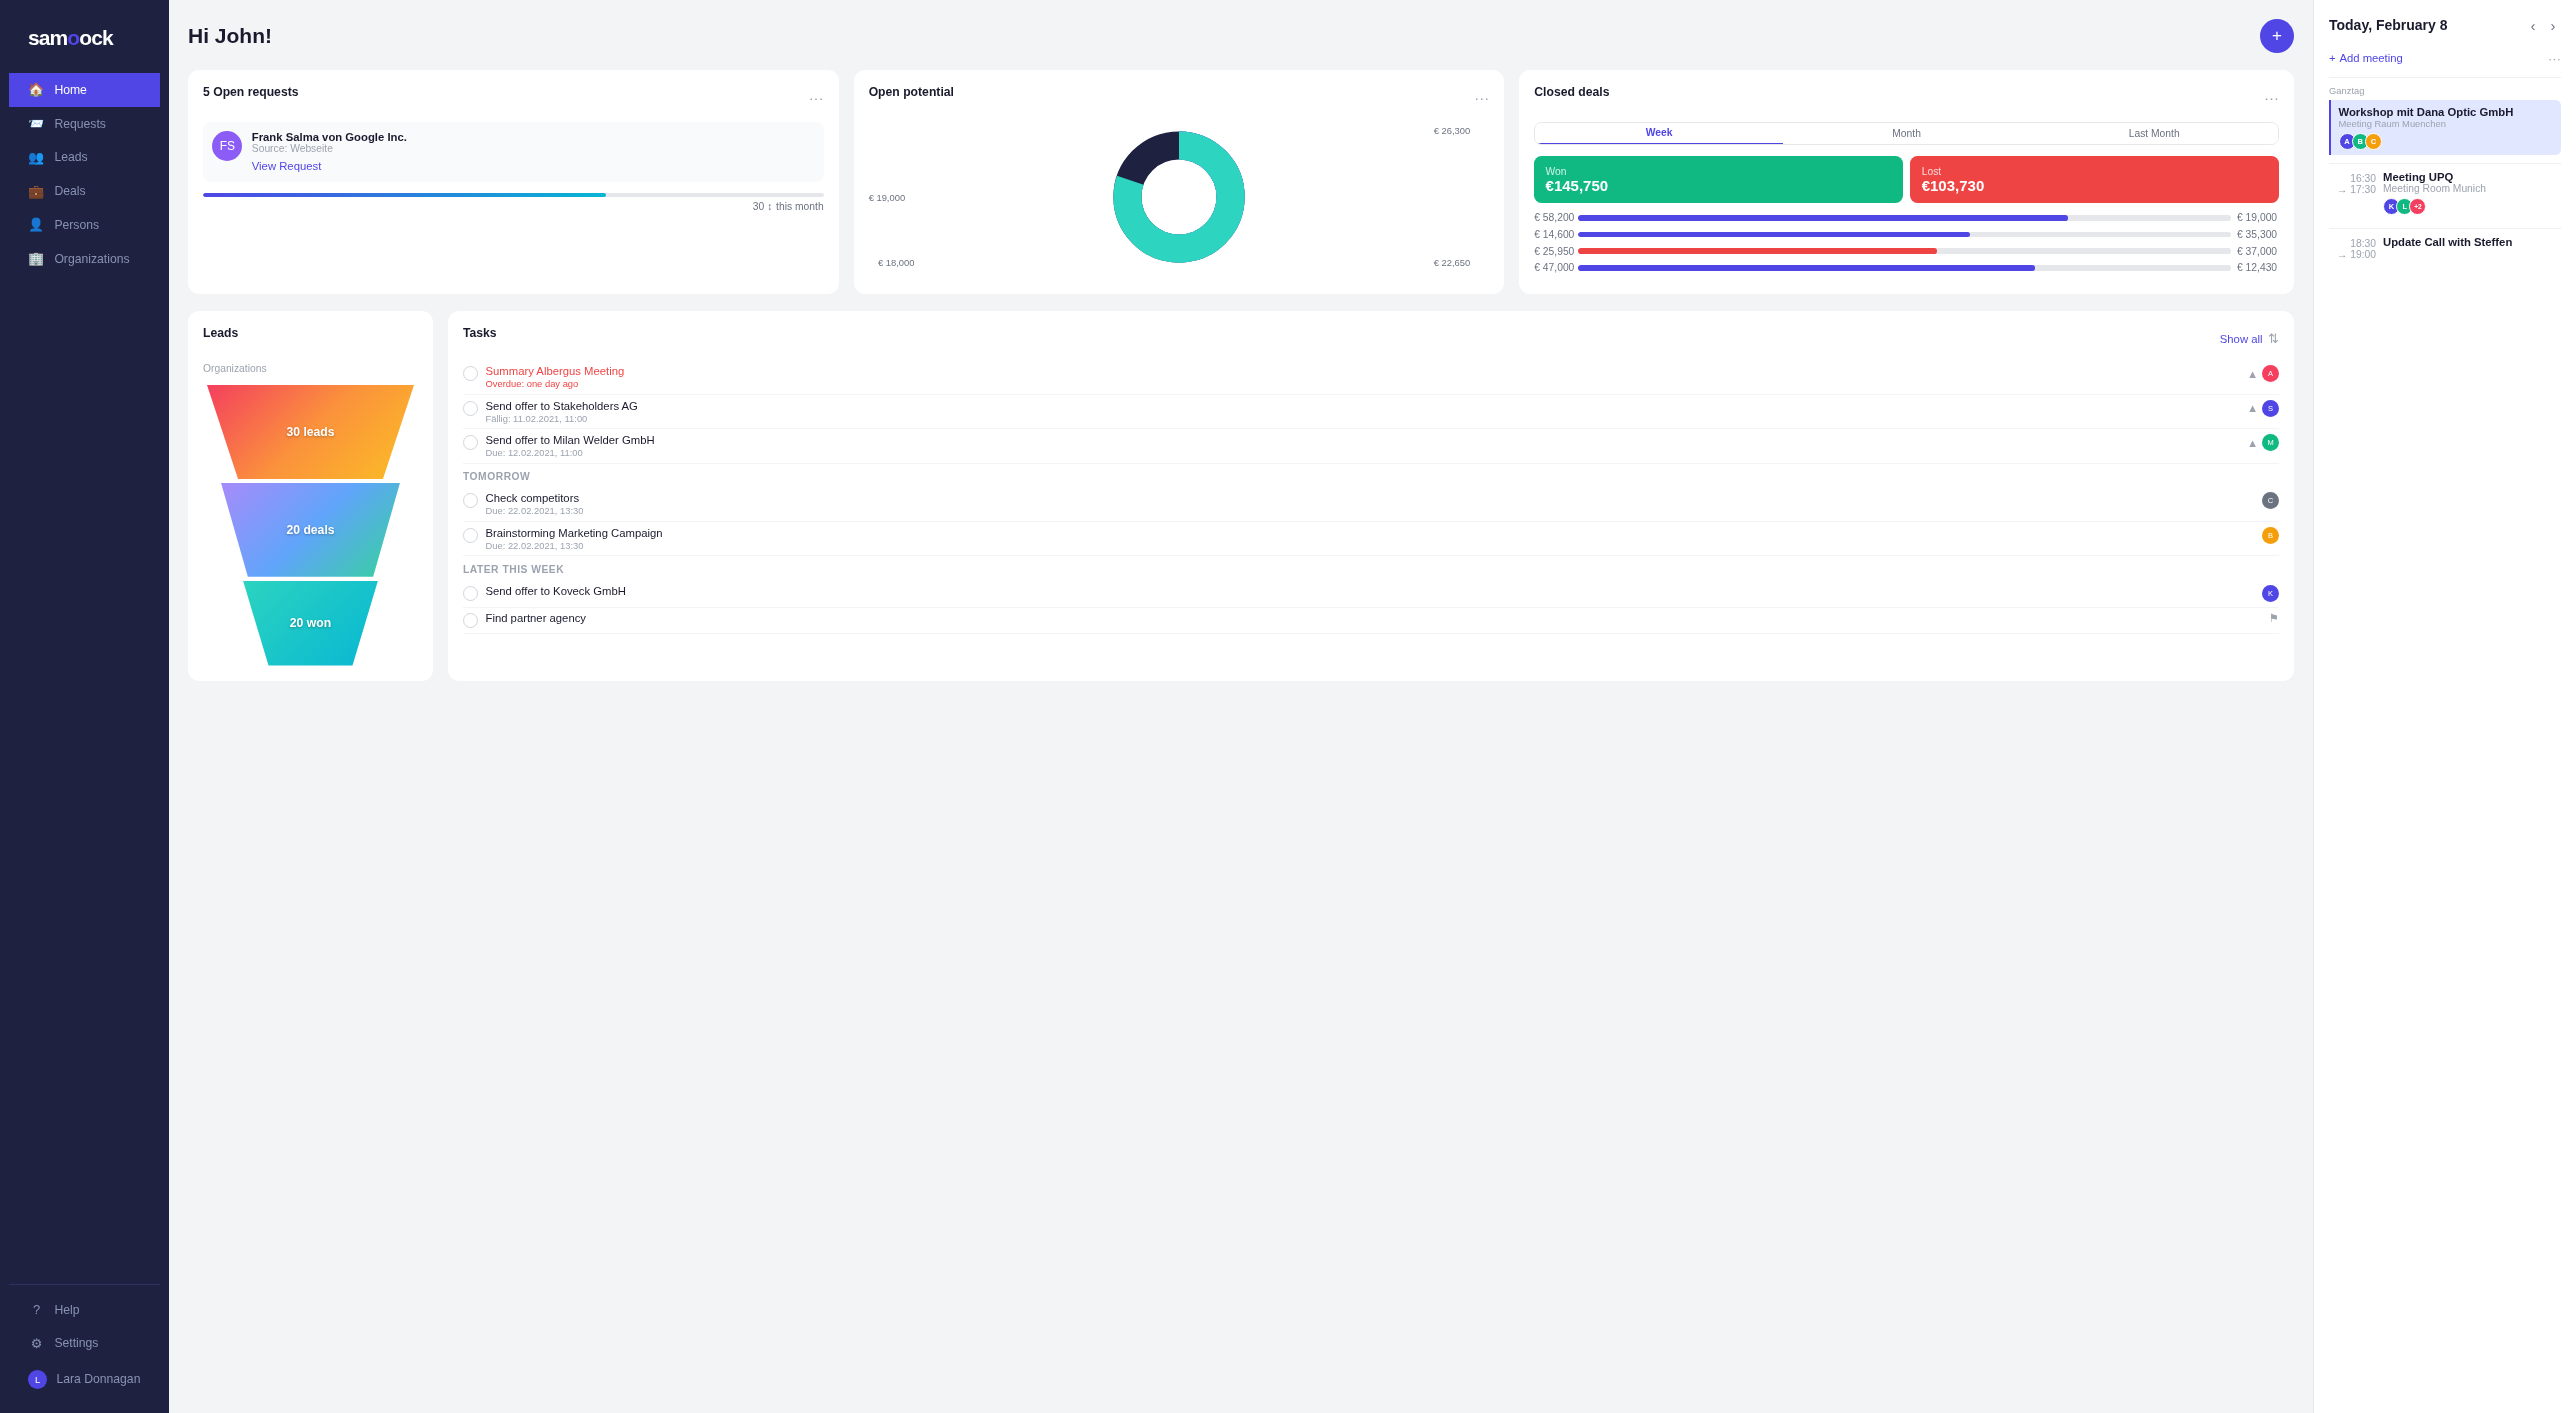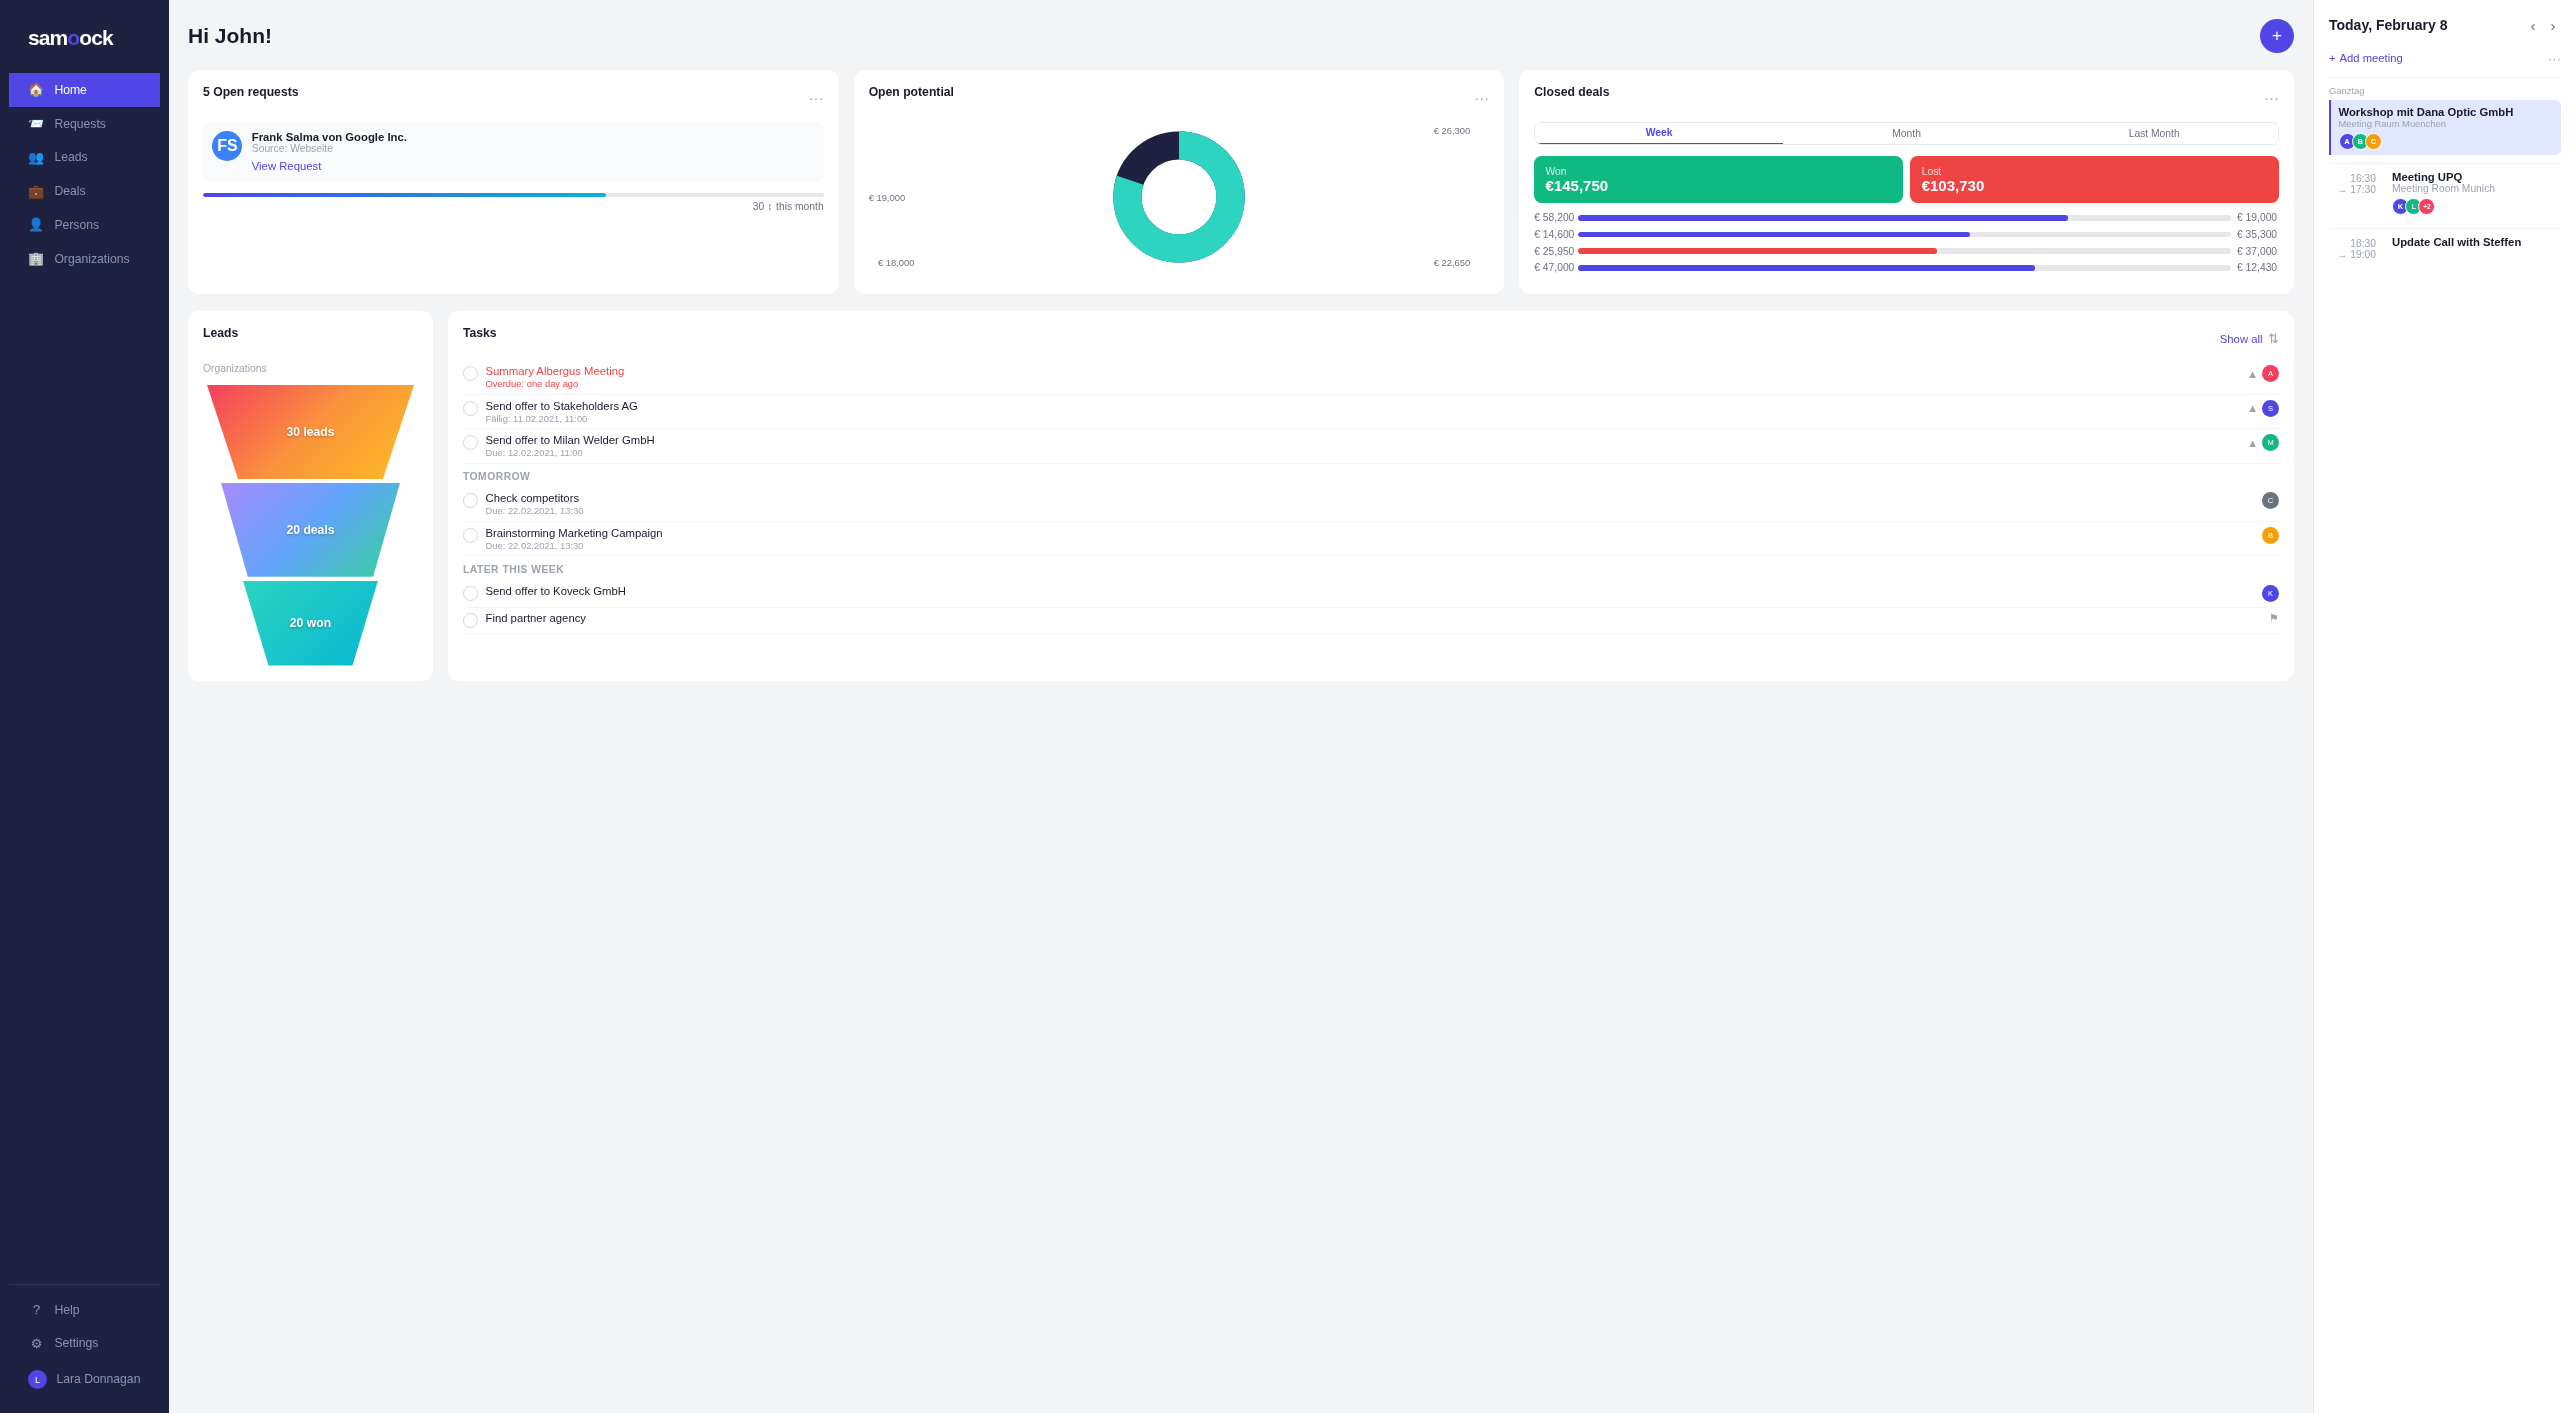--- a/index.html
+++ b/index.html
@@ -64,21 +64,21 @@
 
     
     .card { background: white; border-radius: 11.3px; padding: 15px; }
     .card-title { font-size: 12.2px; font-weight: 600; color: #1a1a2e; margin-bottom: 11.3px; }
     .card-header { display: flex; align-items: center; justify-content: space-between; margin-bottom: 11.3px; }
     .card-more { color: #9ca3af; font-size: 15px; cursor: pointer; }
 
     
     .requests-card { flex: 1; }
     .request-item { display: flex; align-items: flex-start; gap: 9.4px; padding: 9.4px; background: #f9fafb; border-radius: 7.5px; }
-    .request-avatar { width: 30px; height: 30px; border-radius: 50%; background: #3b82f6; display: flex; align-items: center; justify-content: center; color: white; font-size: 16px; font-weight: bold; flex-shrink: 0; }
+    .request-avatar { width: 30px; height: 30px; border-radius: 50%; background: #8b5cf6; display: flex; align-items: center; justify-content: center; color: white; font-size: 12px; font-weight: normal; flex-shrink: 0; }
     .request-name { font-size: 11.3px; font-weight: 600; color: #1a1a2e; }
     .request-source { font-size: 10.3px; color: #9ca3af; }
     .request-link { font-size: 11.3px; color: #4f46e5; cursor: pointer; margin-top: 5.6px; display: inline-block; }
     .progress-bar-wrap { margin-top: 11.3px; }
     .progress-bar { height: 3.8px; background: #e5e7eb; border-radius: 1.9px; overflow: hidden; }
     .progress-fill { height: 100%; background: linear-gradient(90deg, #4f46e5, #06b6d4); border-radius: 1.9px; }
     .progress-label { font-size: 10.3px; color: #6b7280; margin-top: 3.8px; display: flex; justify-content: flex-end; gap: 3.8px; }
 
     
     .potential-card { flex: 1; }
@@ -124,21 +124,21 @@
     .task-right { margin-left: auto; display: flex; align-items: center; gap: 3.8px; }
     .priority-icon { font-size: 11.3px; color: #9ca3af; }
 
     
     .calendar-panel { width: 263px; background: white; border-left: 0.9px solid #e5e7eb; overflow-y: auto; padding: 15px; }
     .cal-header { display: flex; align-items: center; justify-content: space-between; margin-bottom: 15px; }
     .cal-title { font-size: 14px; font-weight: 700; color: #1a1a2e; }
     .cal-nav { display: flex; gap: 3.8px; }
     .cal-nav-btn { background: none; border: none; cursor: pointer; color: #6b7280; font-size: 15px; padding: 1.9px 5.6px; }
     .cal-add { display: flex; align-items: center; gap: 3.8px; font-size: 11.3px; color: #4f46e5; cursor: pointer; margin-bottom: 11.3px; }
-    .cal-event { display: flex; gap: 16px; margin-bottom: 13px; }
+    .cal-event { display: flex; gap: 7px; margin-bottom: 13px; }
     .cal-time { font-size: 10.3px; color: #9ca3af; width: 47px; text-align: right; flex-shrink: 0; padding-top: 1.9px; }
     .cal-event-content { flex: 1; }
     .cal-event-title { font-size: 11.3px; font-weight: 600; color: #1a1a2e; }
     .cal-event-sub { font-size: 10.3px; color: #9ca3af; }
     .cal-event-avatars { display: flex; margin-top: 3.8px; }
     .cal-avatar { width: 17px; height: 17px; border-radius: 50%; border: 0.9px solid white; margin-left: -3.8px; display: flex; align-items: center; justify-content: center; font-size: 7.5px; color: white; font-weight: bold; }
     .cal-avatar:first-child { margin-left: 0; }
     .cal-divider { height: 0.9px; background: #f0f0f0; margin: 7.5px 0; }
     .cal-allday { font-size: 9.4px; color: #9ca3af; margin-bottom: 3.8px; }
     .cal-event-bar { background: #e0e7ff; border-left: 2.8px solid #4f46e5; border-radius: 0 5.6px 5.6px 0; padding: 5.6px 7.5px; margin-bottom: 7.5px; }

